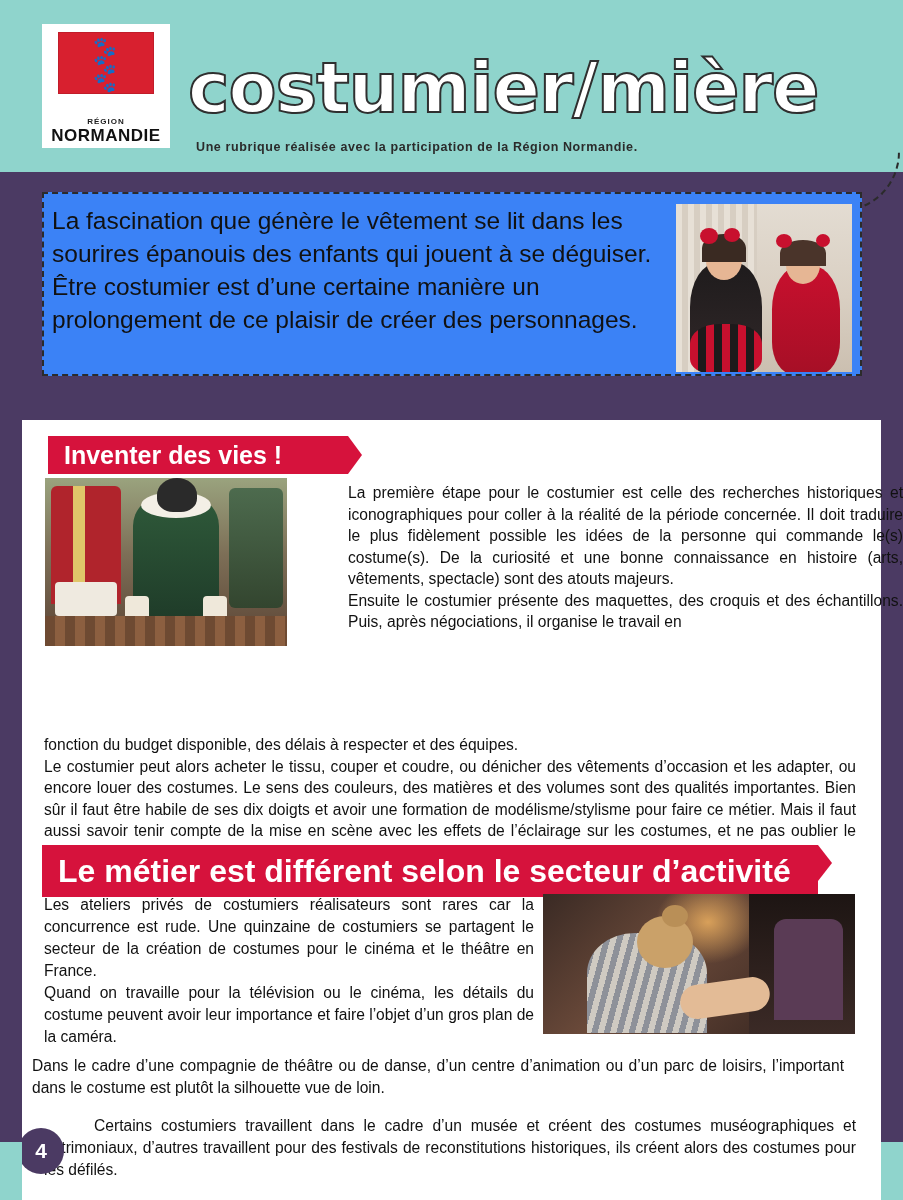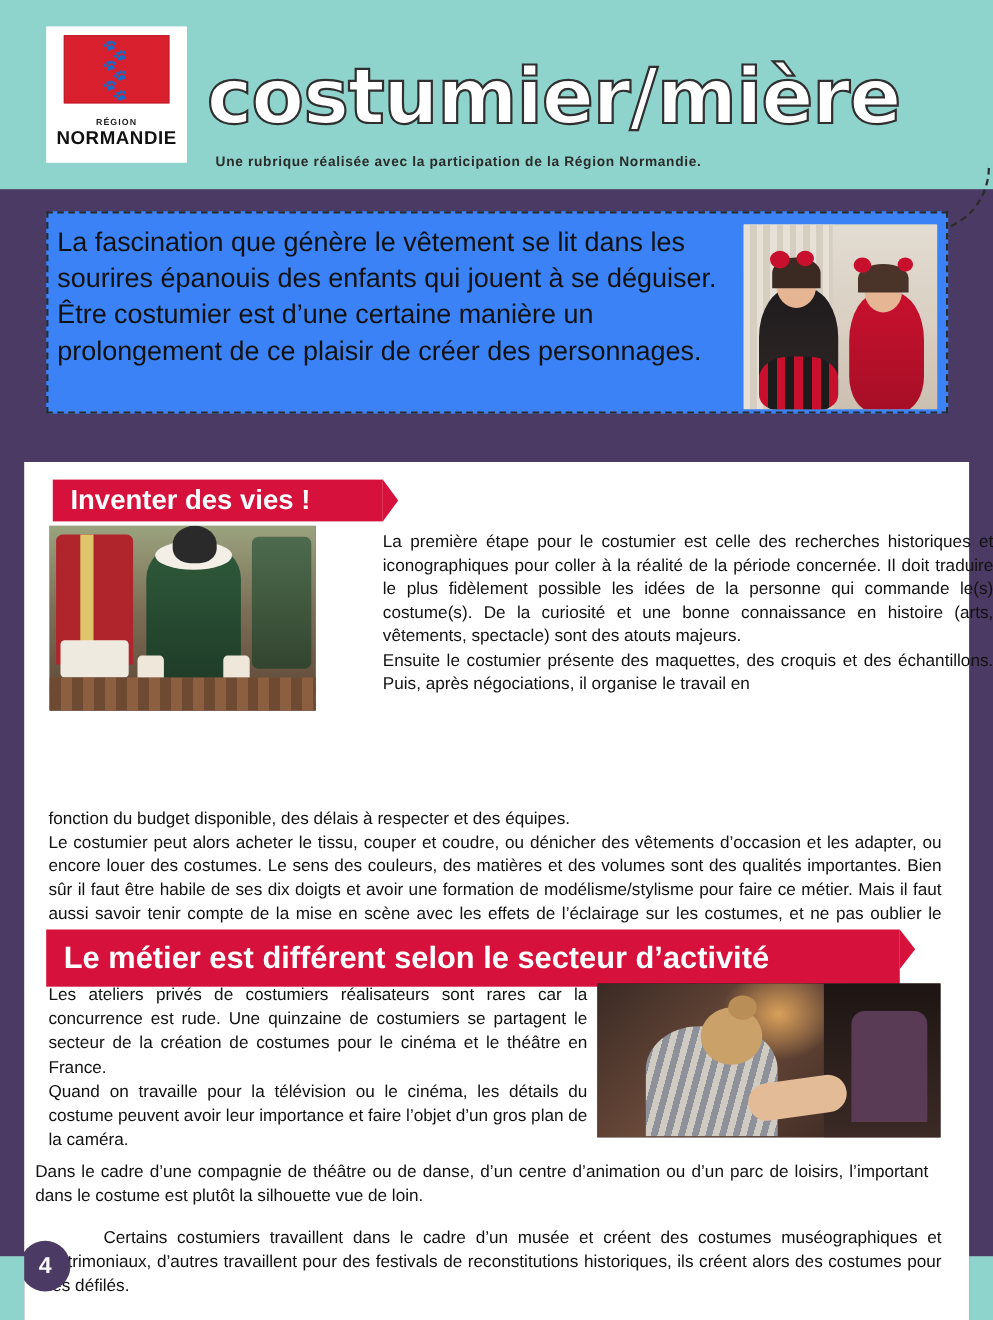--- a/index.html
+++ b/index.html
@@ -44,21 +44,21 @@
     line-height: 19px;
     font-family: "DejaVu Sans", sans-serif;
   }
   .lion.l1 { left: 34px; top: 4px; }
   .lion.l2 { left: 34px; top: 22px; }
   .lion.l3 { left: 34px; top: 40px; }
   .logo-region {
     font-size: 8px;
     letter-spacing: 1px;
     color: #1b1b1b;
-    margin-top: 13px;
+    margin-top: 23px;
     font-weight: bold;
   }
   .logo-normandie {
     font-size: 17px;
     letter-spacing: 0.5px;
     color: #111;
     font-weight: bold;
     line-height: 19px;
   }
 
@@ -161,21 +161,21 @@
     padding-left: 16px;
   }
   .ribbon-1 {
     left: 48px; top: 436px;
     width: 300px; height: 38px;
     font-size: 25px;
   }
   .ribbon-2 {
     left: 42px; top: 845px;
     width: 776px; height: 52px;
-    font-size: 28px;
+    font-size: 32px;
   }
   .ribbon::after {
     content: "";
     position: absolute;
     right: -14px; top: 0;
     border-top: 19px solid transparent;
     border-bottom: 19px solid transparent;
     border-left: 14px solid #d6123c;
   }
   .ribbon-2::after { border-top-width: 18px; border-bottom-width: 18px; }

